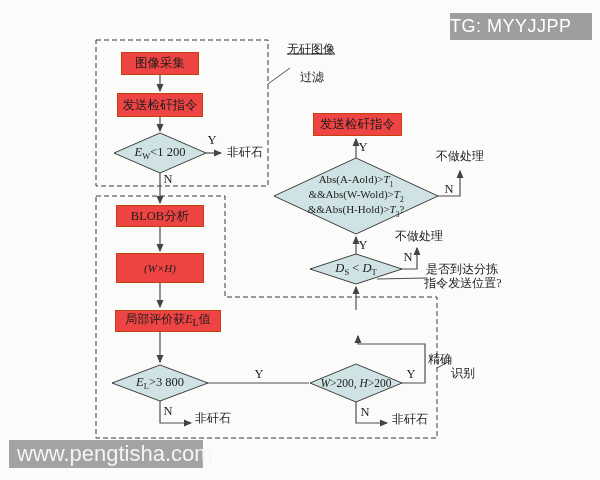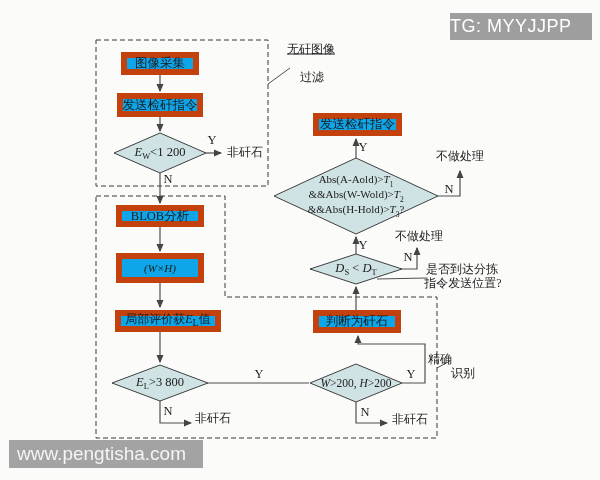--- a/index.html
+++ b/index.html
@@ -5,22 +5,22 @@
   html,body{margin:0;padding:0;background:#ffffff;}
   .stage{
     position:relative;width:600px;height:480px;overflow:hidden;
     background:#fbfbfa;
     font-family:"Liberation Serif","DejaVu Serif",serif;
     color:#1c1c1c;
   }
   svg.wires{position:absolute;left:0;top:0;}
   .box{
     position:absolute;
-    background:#0ea5e9;
-    border:6px solid #c2410c;
+    background:#ef4444;
+    border:1px solid #c2410c;
     display:flex;flex-direction:column;align-items:center;justify-content:center;
     font-size:12.5px;line-height:1.15;white-space:nowrap;
     box-sizing:border-box;
   }
   .box .sub-line{font-size:11px;font-style:italic;}
   .t{
     position:absolute;transform:translate(-50%,-50%);
     white-space:nowrap;font-size:12px;
   }
   .t i{font-style:italic;}
@@ -32,21 +32,21 @@
     position:absolute;left:450px;top:13px;width:142px;height:27px;
     background:#9e9e9e;color:#ffffff;
     font-family:"Liberation Sans","DejaVu Sans",sans-serif;
     font-size:18px;letter-spacing:0.5px;
     display:flex;align-items:center;box-sizing:border-box;
   }
   .watermark{
     position:absolute;left:9px;top:440px;width:194px;height:28px;
     background:#a3a3a3;color:#f4f4f4;
     font-family:"Liberation Sans","DejaVu Sans",sans-serif;
-    font-size:19px;
+    font-size:22px;
     display:flex;align-items:center;padding-left:8px;box-sizing:border-box;
   }
 </style>
 </head>
 <body>
 
 <div class="stage">
 
   <svg class="wires" width="600" height="480" viewBox="0 0 600 480">
     <defs>
@@ -94,23 +94,20 @@
   </div>
   <div class="box" style="left:116px;top:205px;width:88px;height:22px;">
     <span>BLOB分析</span>
   </div>
   <div class="box" style="left:116px;top:253px;width:88px;height:30px;font-size:11.5px;">
     <span class="sub-line">(W×H)</span>
   </div>
   <div class="box" style="left:115px;top:310px;width:106px;height:22px;font-size:12px;">
     <span><span>局部评价获</span><i>E</i><sub>L</sub><span>值</span></span>
   </div>
-  <div class="box" style="left:313px;top:310px;width:88px;height:23px;">
-    <span>判断为矸石</span>
-  </div>
   <div class="box" style="left:313px;top:113px;width:89px;height:23px;">
     <span>发送检矸指令</span>
   </div>
 
   <span class="t diam-label" style="left:160px;top:153px;"><i>E</i><sub>W</sub><span>&lt;1 200</span></span>
   <span class="t diam-label" style="left:160px;top:383px;"><i>E</i><sub>L</sub><span>&gt;3 800</span></span>
   <span class="t" style="left:356px;top:383px;font-size:11.5px;"><i>W</i><span>&gt;200, </span><i>H</i><span>&gt;200</span></span>
   <span class="t diam-label" style="left:356px;top:269px;"><i>D</i><sub>S</sub><span> &lt; </span><i>D</i><sub>T</sub></span>
   <span class="t abs-line" style="left:356px;top:181px;"><span>Abs(A-Aold)&gt;</span><i>T</i><sub>1</sub></span>
   <span class="t abs-line" style="left:356px;top:196px;"><span>&amp;&amp;Abs(W-Wold)&gt;</span><i>T</i><sub>2</sub></span>

